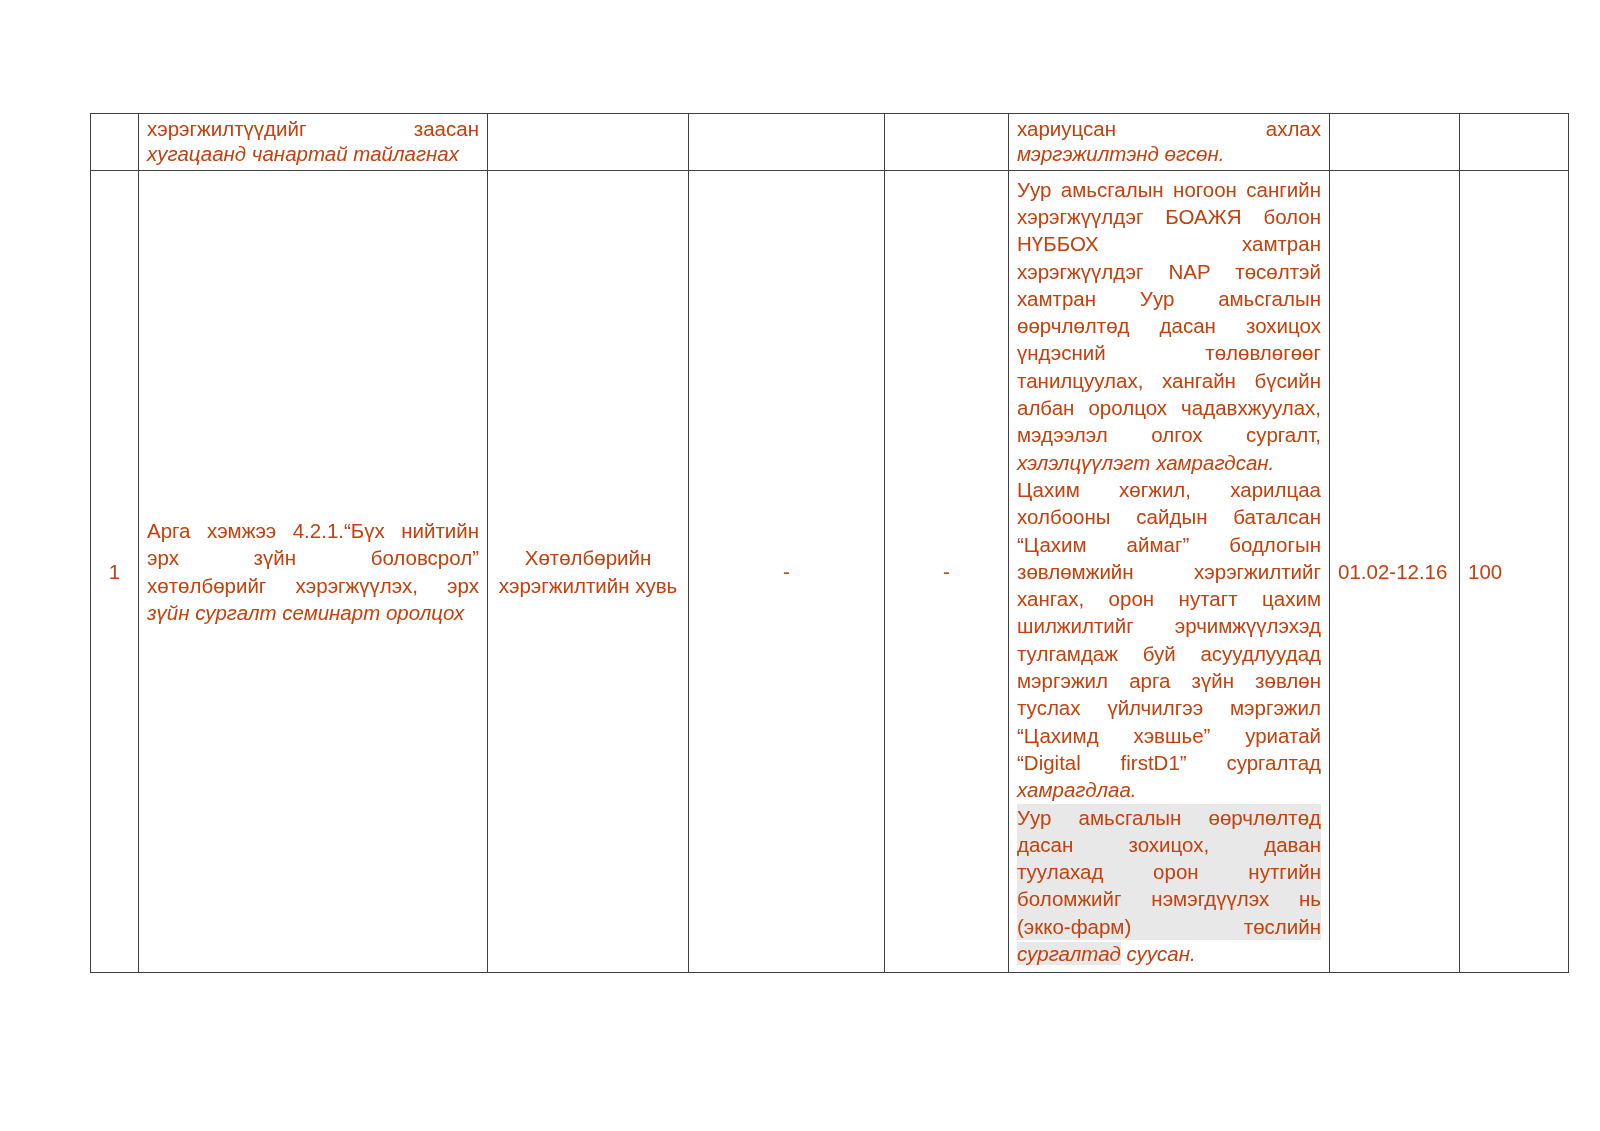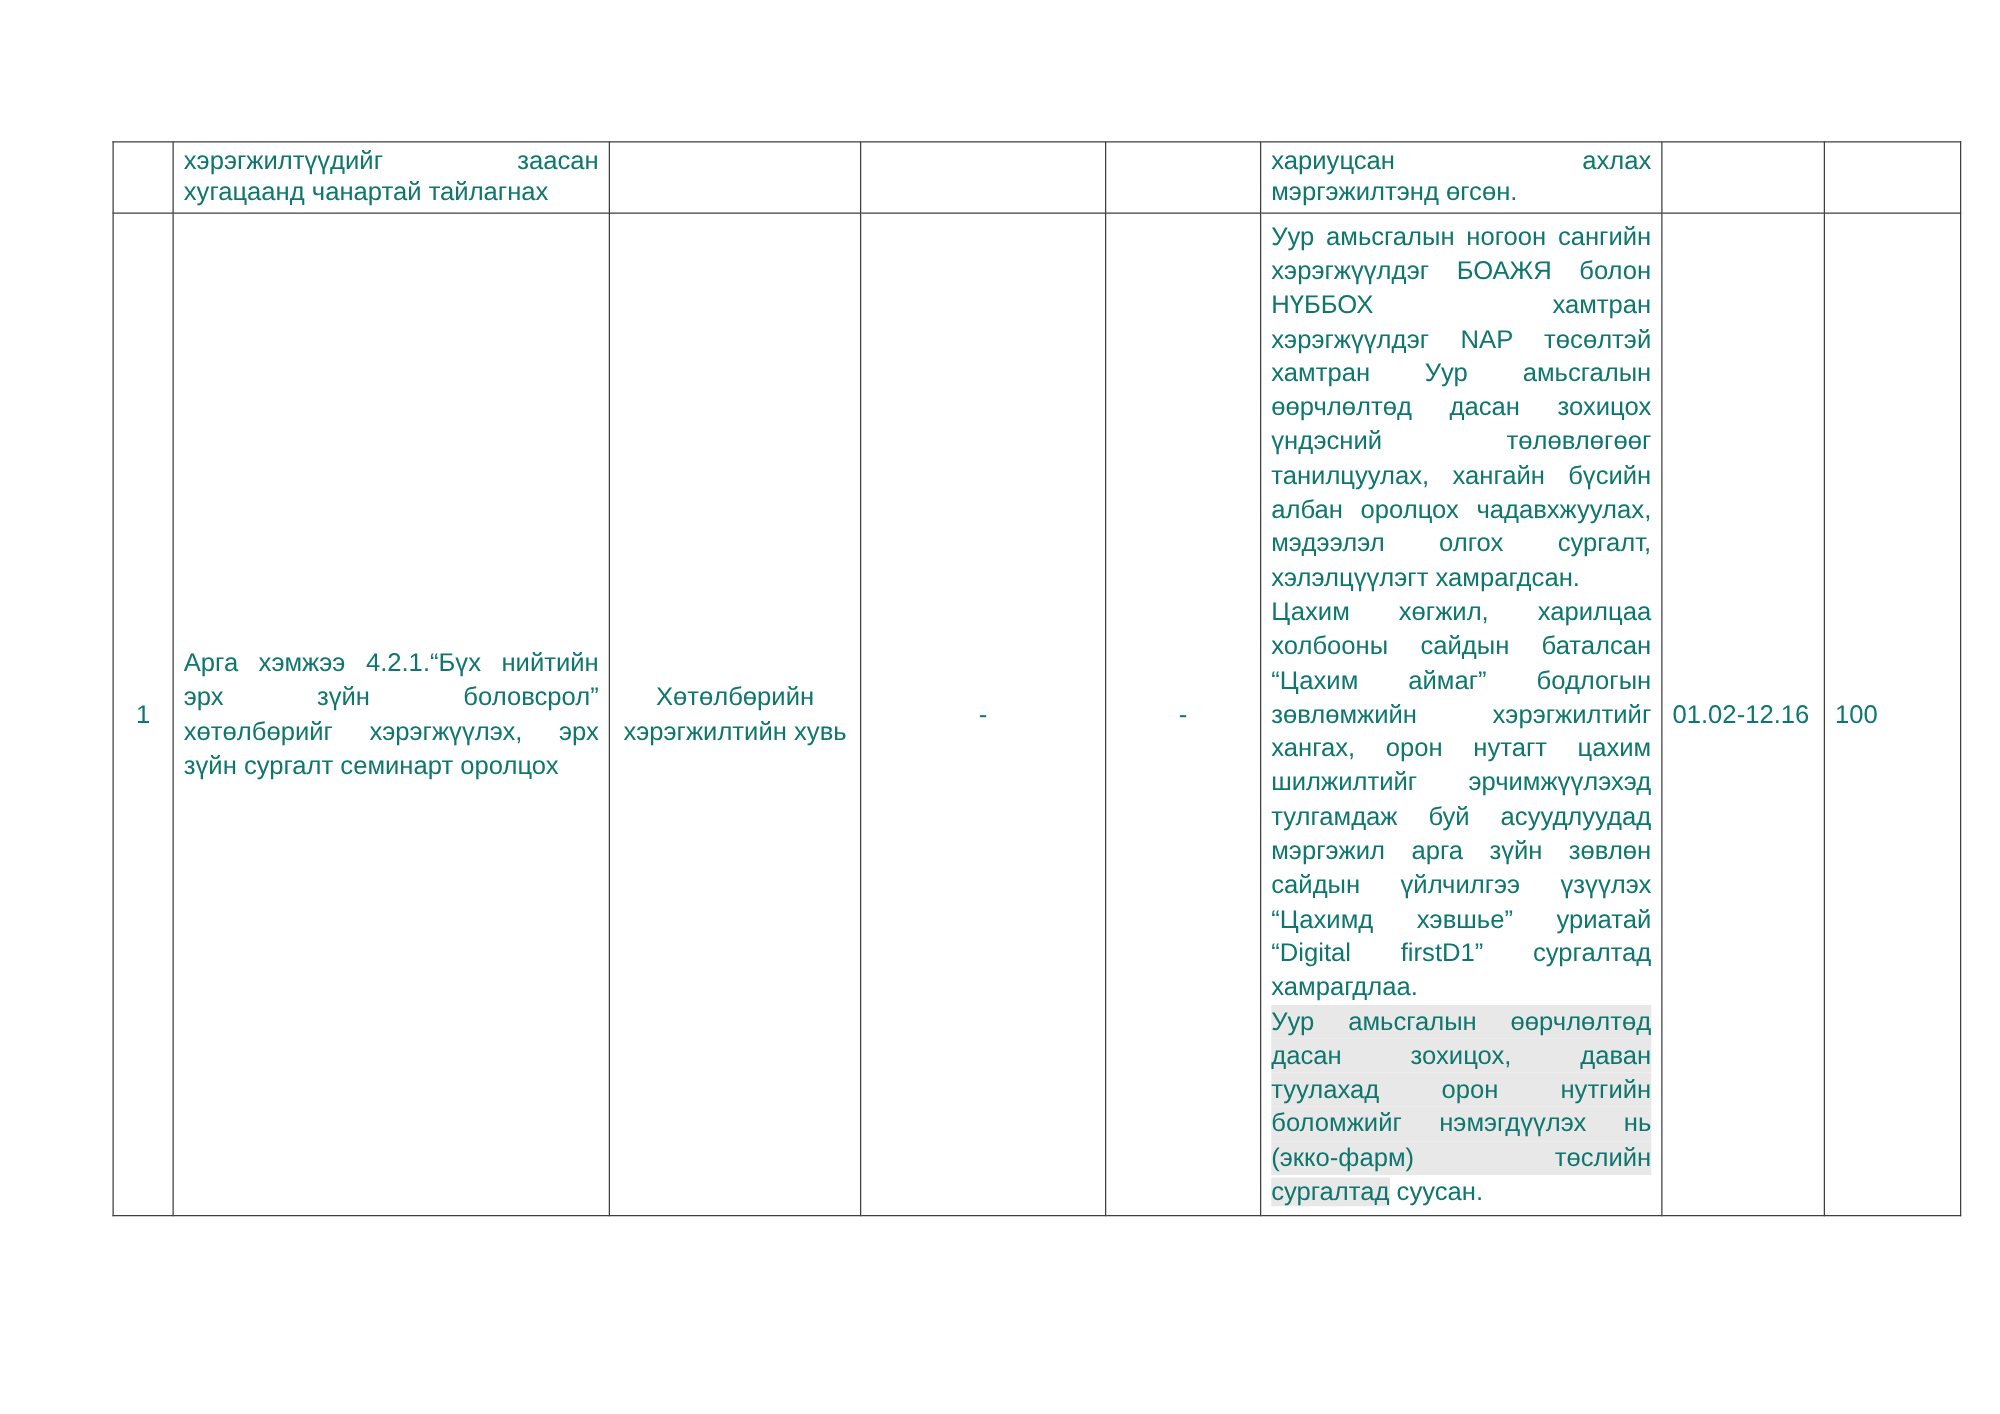--- a/index.html
+++ b/index.html
@@ -2,21 +2,21 @@
 <html><head>
 <meta charset="utf-8">
 <style>
   html,body{margin:0;padding:0;background:#ffffff;}
   .page{
     position:relative;
     width:1600px;
     height:1079px;
     background:#ffffff;
     font-family:"Liberation Sans", sans-serif;
-    color:#0f766e;
+    color:#c2410c;
     overflow:hidden;
   }
   table.report{
     position:absolute;
     left:90px;
     top:113px;
     width:1478px;
     border-collapse:collapse;
     table-layout:fixed;
   }
@@ -59,21 +59,21 @@
   td.cell-result{
     vertical-align:top;
     padding-top:4px;
     padding-bottom:2px;
   }
   td.cell-period{white-space:nowrap;padding:0 2px;}
   td.cell-score{}
 
   
   .jl{display:block;text-align:justify;text-align-last:justify;}
-  .jl-last{text-align-last:left;}
+  .jl-last{text-align-last:left;font-style:italic;}
   .hl-lines .jl{background:#e8e8e8;}
   .hl-inline{background:#e8e8e8;}
 </style>
 </head>
 <body>
 
 <div class="page">
   <table class="report">
     <colgroup>
       <col class="c1">
@@ -132,21 +132,21 @@
             </div>
         <div>
               <span class="jl">Цахим хөгжил, харилцаа</span>
               <span class="jl">холбооны сайдын баталсан</span>
               <span class="jl">“Цахим аймаг” бодлогын</span>
               <span class="jl">зөвлөмжийн хэрэгжилтийг</span>
               <span class="jl">хангах, орон нутагт цахим</span>
               <span class="jl">шилжилтийг эрчимжүүлэхэд</span>
               <span class="jl">тулгамдаж буй асуудлуудад</span>
               <span class="jl">мэргэжил арга зүйн зөвлөн</span>
-              <span class="jl">сайдын үйлчилгээ үзүүлэх</span>
+              <span class="jl">туслах үйлчилгээ мэргэжил</span>
               <span class="jl">“Цахимд хэвшье” уриатай</span>
               <span class="jl">“Digital firstD1” сургалтад</span>
               <span class="jl jl-last">хамрагдлаа.</span>
             </div>
         <div>
           <div class="hl-lines">
                 <span class="jl">Уур амьсгалын өөрчлөлтөд</span>
                 <span class="jl">дасан зохицох, даван</span>
                 <span class="jl">туулахад орон нутгийн</span>
                 <span class="jl">боломжийг нэмэгдүүлэх нь</span>

